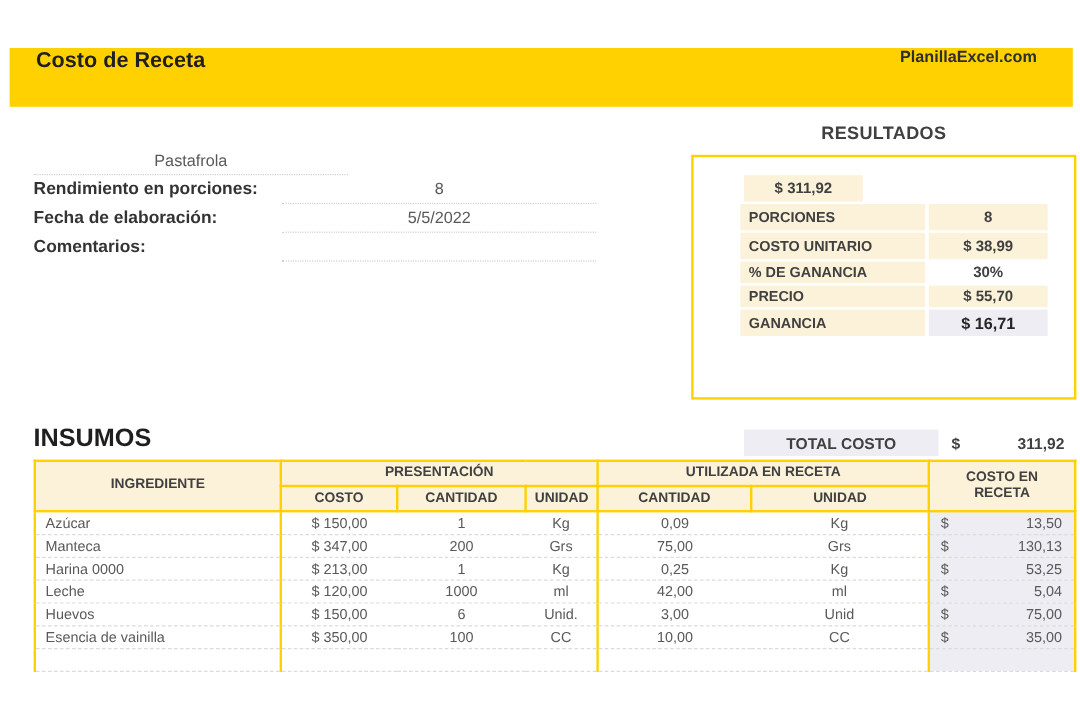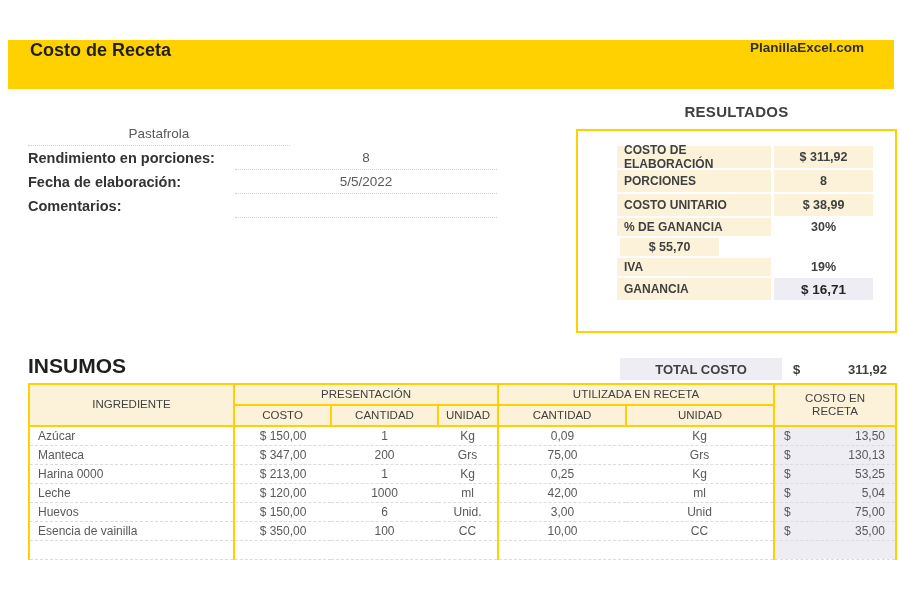--- a/index.html
+++ b/index.html
@@ -54,21 +54,21 @@
     display:flex;align-items:center;justify-content:space-between;padding:0 8px;
     font-size:13px;font-weight:bold;color:var(--txt-head);}
 
   
   .insumos-table{left:28px;top:383px;}
   table{border-collapse:collapse;table-layout:fixed;width:867px;}
   col.c-ing{width:205px;} col.c-costo{width:97px;} col.c-cant{width:107px;}
   col.c-uni{width:60px;} col.c-cant2{width:128px;} col.c-uni2{width:148px;}
   col.c-cr{width:122px;}
   th{border:2px solid var(--yellow);background:var(--cream);color:var(--txt-head);
-    font-size:11.5px;font-weight:normal;height:21px;text-align:center;line-height:1.15;}
+    font-size:11.5px;font-weight:bold;height:21px;text-align:center;line-height:1.15;}
   td{height:19px;font-size:12px;color:var(--txt-body);text-align:center;
     border-bottom:1px dashed var(--dash);background:#fff;}
   td.cell-ing{text-align:left;padding-left:8px;border-left:2px solid var(--yellow);
     border-right:2px solid var(--yellow);}
   td.cell-uni1{border-right:2px solid var(--yellow);}
   td.cell-uni2{border-right:2px solid var(--yellow);}
   td.cell-cr{background:var(--gray-cell);border-left:2px solid var(--yellow);
     border-right:2px solid var(--yellow);padding:0;}
   .cr-inner{display:flex;justify-content:space-between;padding:0 10px 0 9px;}
   tr.empty-row td{border-bottom:1px dashed var(--dash);}
@@ -96,41 +96,37 @@
   <div class="form-row">
     <div class="form-label">Comentarios:</div>
     <div class="form-value"></div>
   </div>
 </div>
 
 <div class="abs results-title">RESULTADOS</div>
 
 <div class="abs results-panel">
   <div class="res-row tall">
-    <div class="rlabel">COSTO DE ELABORACIÓN</div>
     <div class="rvalue v-cream">$ 311,92</div>
   </div>
   <div class="res-row tall">
     <div class="rlabel">PORCIONES</div>
     <div class="rvalue v-cream">8</div>
   </div>
   <div class="res-row tall">
     <div class="rlabel">COSTO UNITARIO</div>
     <div class="rvalue v-cream">$ 38,99</div>
   </div>
   <div class="res-row compact">
     <div class="rlabel">% DE GANANCIA</div>
     <div class="rvalue v-white">30%</div>
   </div>
   <div class="res-row compact">
+    <div class="rlabel">PRECIO</div>
     <div class="rvalue v-cream">$ 55,70</div>
-  </div>
-  <div class="res-row compact">
-    <div class="rlabel">IVA</div>
-    <div class="rvalue v-white">19%</div>
   </div>
   <div class="res-row tall">
     <div class="rlabel">GANANCIA</div>
     <div class="rvalue v-gray">$ 16,71</div>
   </div>
 </div>
 
 <div class="abs insumos-title">INSUMOS</div>
 <div class="abs totalcosto-label">TOTAL COSTO</div>
 <div class="abs totalcosto-value">

